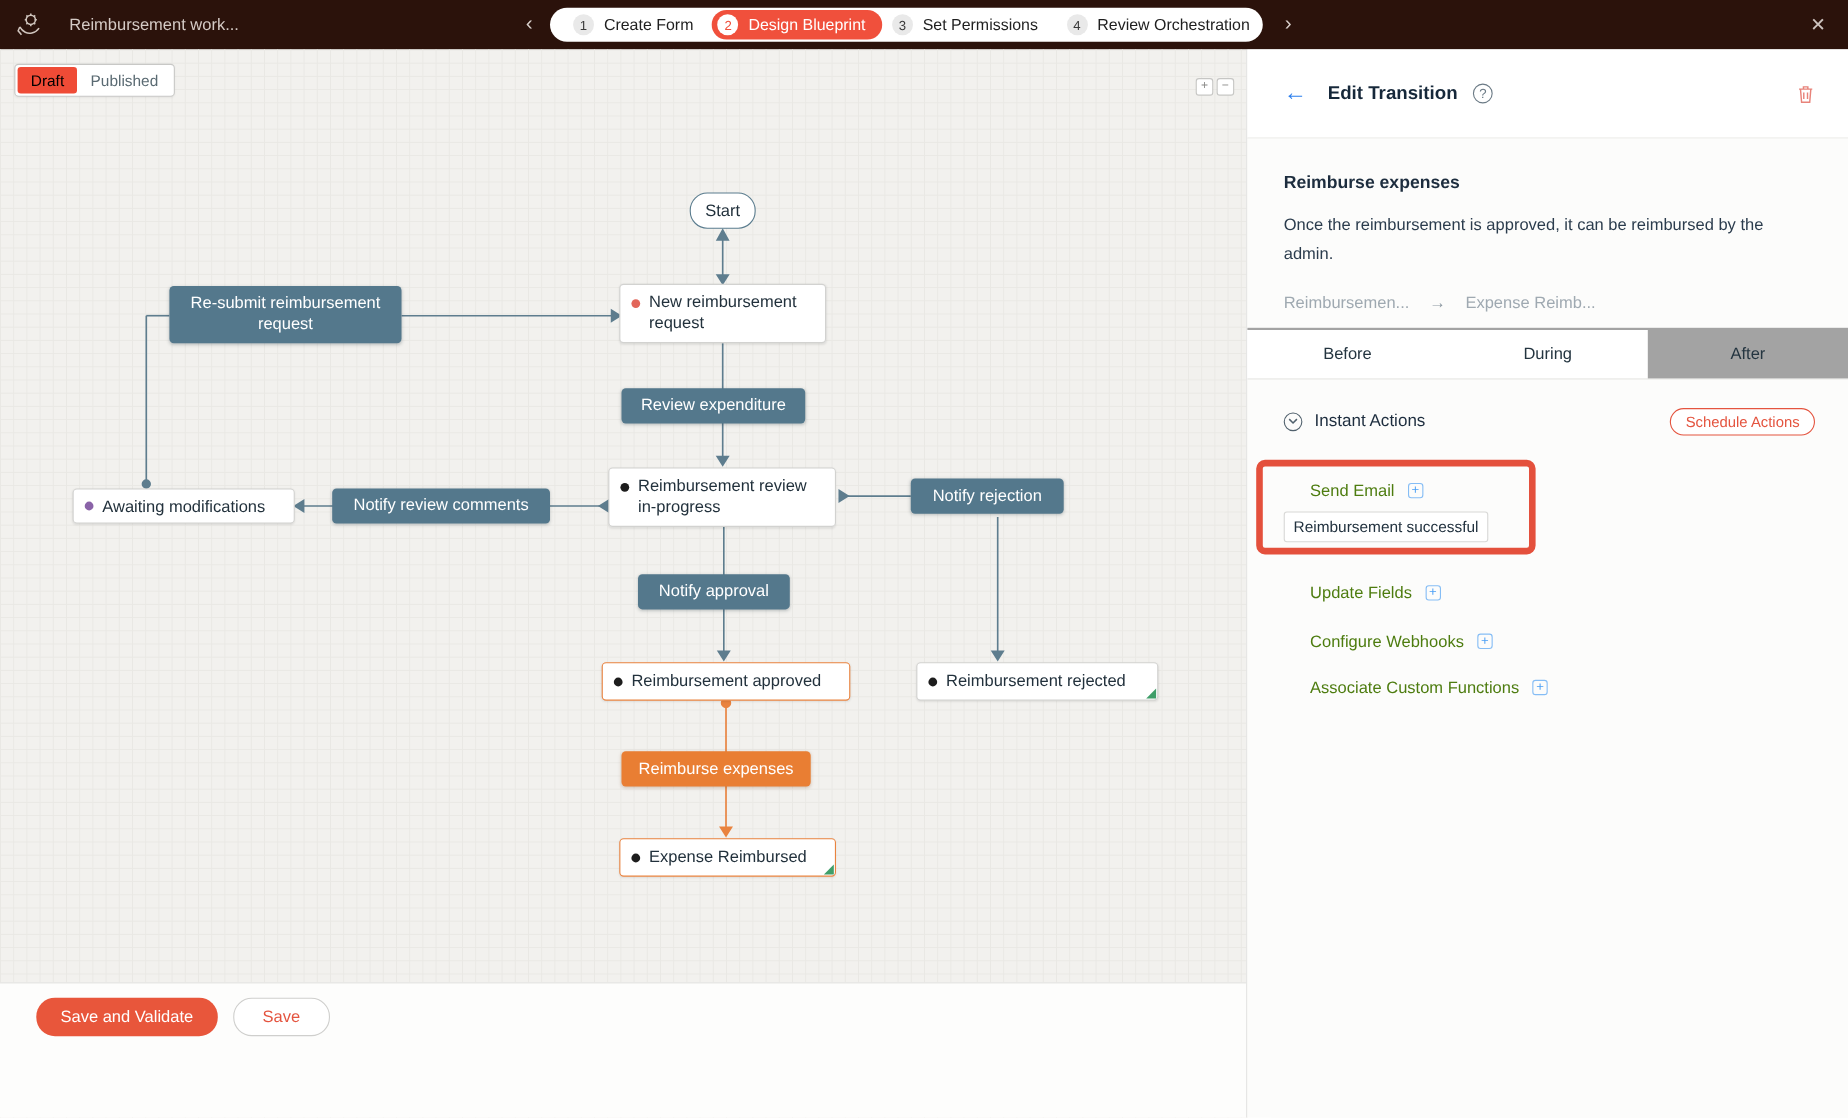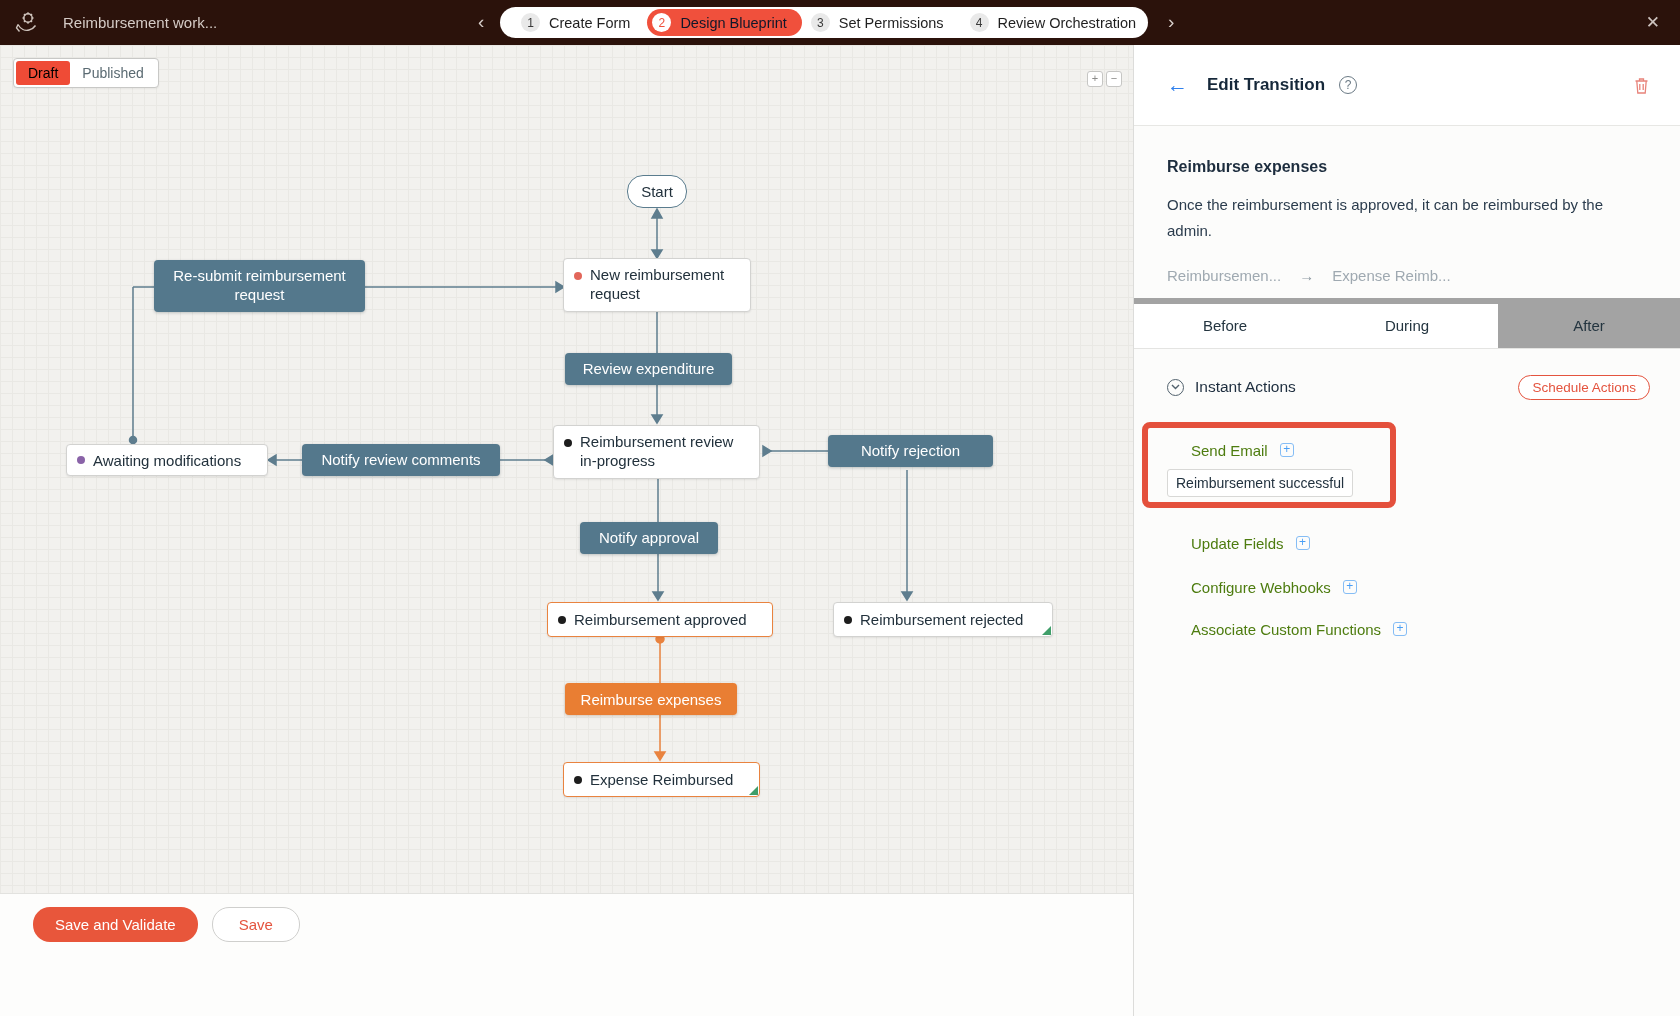--- a/index.html
+++ b/index.html
@@ -11,21 +11,21 @@
   .brand svg { stroke:#cfc4bd; }
   .topbar-title { color:#d5cbc6; font-size:15px; }
   .step-nav-chevron { position:absolute; top:11px; color:#d8cfcb; font-size:19px; cursor:pointer; line-height:22px; }
   .chev-left { left:478px; } .chev-right { left:1168px; }
   .stepper { position:absolute; left:500px; top:7px; height:31px; width:648px; background:#fff; border-radius:16px; display:flex; align-items:center; padding:0 8px 0 12px; gap:0; }
   .step { display:flex; align-items:center; gap:9px; padding:0 17px 0 9px; cursor:pointer; }
   .step-num { width:19px; height:19px; border-radius:50%; background:#e9e9e9; color:#3a3a3a; font-size:12px; display:flex; align-items:center; justify-content:center; }
   .step-label { font-size:14.5px; color:#1f1f1f; white-space:nowrap; }
   .step.active { background:#f0503c; border-radius:15px; height:27px; padding:0 15px 0 5px; }
   .step.active .step-num { background:#fff; color:#f0503c; }
-  .step.active .step-label { color:#0f172a; }
+  .step.active .step-label { color:#ffffff; }
   .close-btn { position:absolute; right:20px; top:12px; color:#cdc3bf; font-size:17px; cursor:pointer; }
 
   
   .canvas { position:absolute; top:45px; left:0; width:1133px; height:971px;
     background-color:#f2f1ee;
     background-image:linear-gradient(#e9e8e4 1px, transparent 1px),linear-gradient(90deg,#e9e8e4 1px, transparent 1px);
     background-size:12px 12px; }
   .mode-toggle { position:absolute; left:13px; top:13px; background:#fff; border:1px solid #c8c8c6; border-radius:4px; display:flex; padding:2px; height:30px; box-shadow:0 1px 2px rgba(0,0,0,.05); }
   .mode { font-size:14px; padding:3px 12px; border-radius:3px; display:flex; align-items:center; cursor:pointer; }
   .mode.draft { background:#ef4b36; color:#000000; }
@@ -56,21 +56,21 @@
   .panel-header { height:81px; display:flex; align-items:center; padding:0 30px 0 33px; border-bottom:1px solid #e7e7e4; background:#fff; }
   .back-arrow { color:#2f80ed; font-size:21px; cursor:pointer; margin-right:19px; }
   .panel-title { font-size:17px; font-weight:700; color:#16283a; }
   .help-icon { width:18px; height:18px; border:1.2px solid #6b7a85; color:#6b7a85; border-radius:50%; font-size:12px; display:flex; align-items:center; justify-content:center; margin-left:14px; cursor:pointer; }
   .trash-icon { margin-left:auto; cursor:pointer; display:flex; }
   .panel-body { padding:0; background:#fcfcfb; height:890px; }
   .trans-name { font-size:16px; font-weight:700; color:#1d2d3e; padding:32px 33px 0; }
   .trans-desc { font-size:15px; color:#2b3c4d; line-height:1.75; padding:16px 33px 0; max-width:505px; }
   .trans-route { display:flex; align-items:center; gap:18px; padding:22px 33px 14px; font-size:15px; color:#9fa9b1; }
   .route-arrow { color:#8d99a2; font-size:15px; }
-  .tabs { display:flex; border-bottom:1px solid #e4e4e2; border-top:6px solid #a3a3a3; background:#fff; }
+  .tabs { display:flex; border-bottom:1px solid #e4e4e2; border-top:2px solid #a3a3a3; background:#fff; }
   .tab { flex:1; text-align:center; font-size:15px; color:#243540; padding:13px 0 14px; cursor:pointer; }
   .tab.active { background:#a3a3a3; }
   .actions-head { display:flex; align-items:center; padding:26px 30px 0 33px; }
   .instant-icon { width:17px; height:17px; border:1.3px solid #51616d; border-radius:50%; display:flex; align-items:center; justify-content:center; margin-right:11px; }
   .instant-label { font-size:15.5px; color:#1d2d3e; }
   .schedule-btn { margin-left:auto; background:#fff; border:1px solid #e4543f; color:#e4543f; border-radius:14px; font-size:13.5px; padding:4px 13px; font-family:inherit; cursor:pointer; }
   .action-list { position:relative; padding:0 33px; }
   .hl-rect { position:absolute; left:8px; top:22px; width:254px; height:86px; border:6px solid #e4503c; border-radius:8px; pointer-events:none; }
   .action-row { display:flex; align-items:center; gap:12px; }
   .action-label { font-size:15px; color:#4d7c0f; cursor:pointer;margin-left:24px; }
@@ -181,21 +181,21 @@
 
   <div class="node slate" style="left:302px; top:399px; width:198px; height:32px;">
     <span>Notify review comments</span>
   </div>
 
   <div class="node white" style="left:66px; top:399px; width:202px; height:32px;">
     <span class="dot purple"></span>
     <span>Awaiting modifications</span>
   </div>
 
-  <div class="node slate" style="left:828px; top:390px; width:165px; height:32px;">
+  <div class="node slate" style="left:828px; top:390px; width:139px; height:32px;">
     <span>Notify rejection</span>
   </div>
 
   <div class="node slate" style="left:580px; top:477px; width:138px; height:32px;">
     <span>Notify approval</span>
   </div>
 
   <div class="node white" style="left:833px; top:557px; width:220px; height:35px;">
     <span class="dot black"></span>
     <span>Reimbursement rejected</span>

